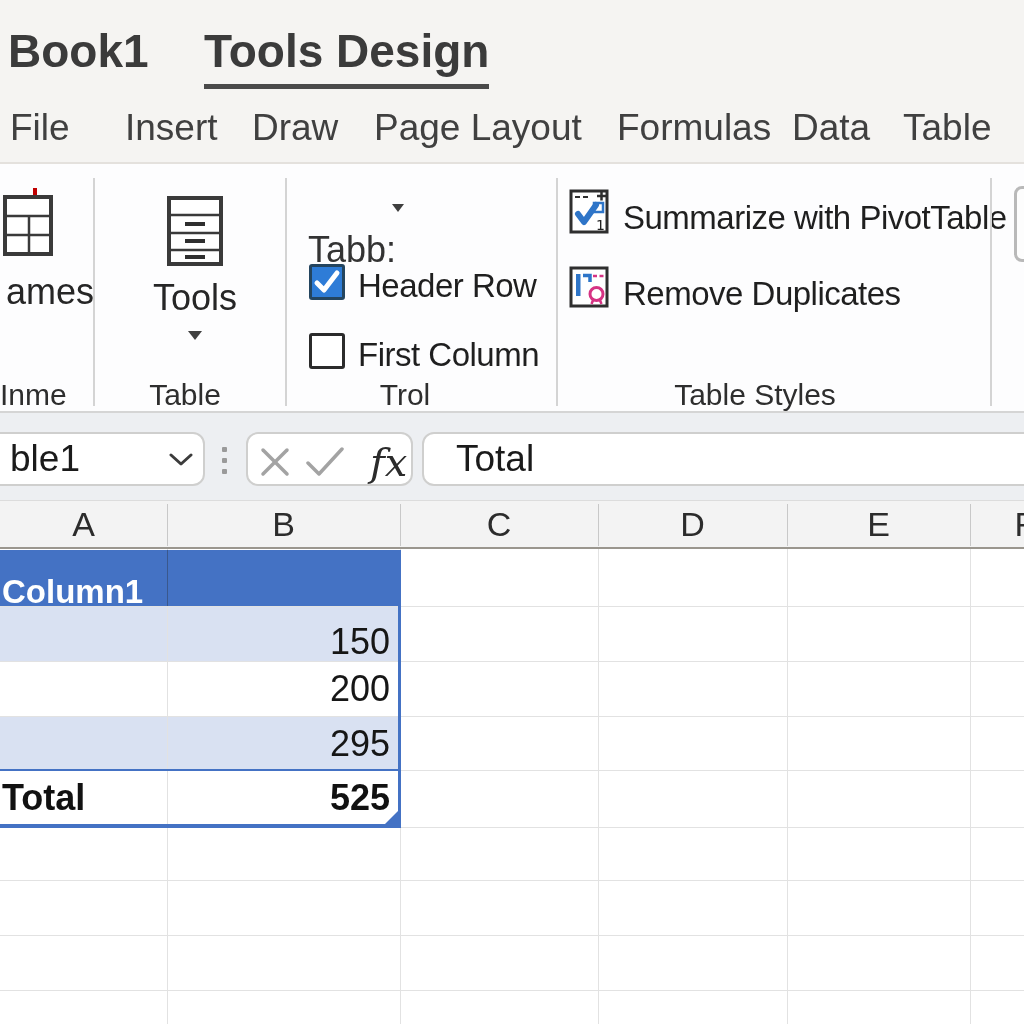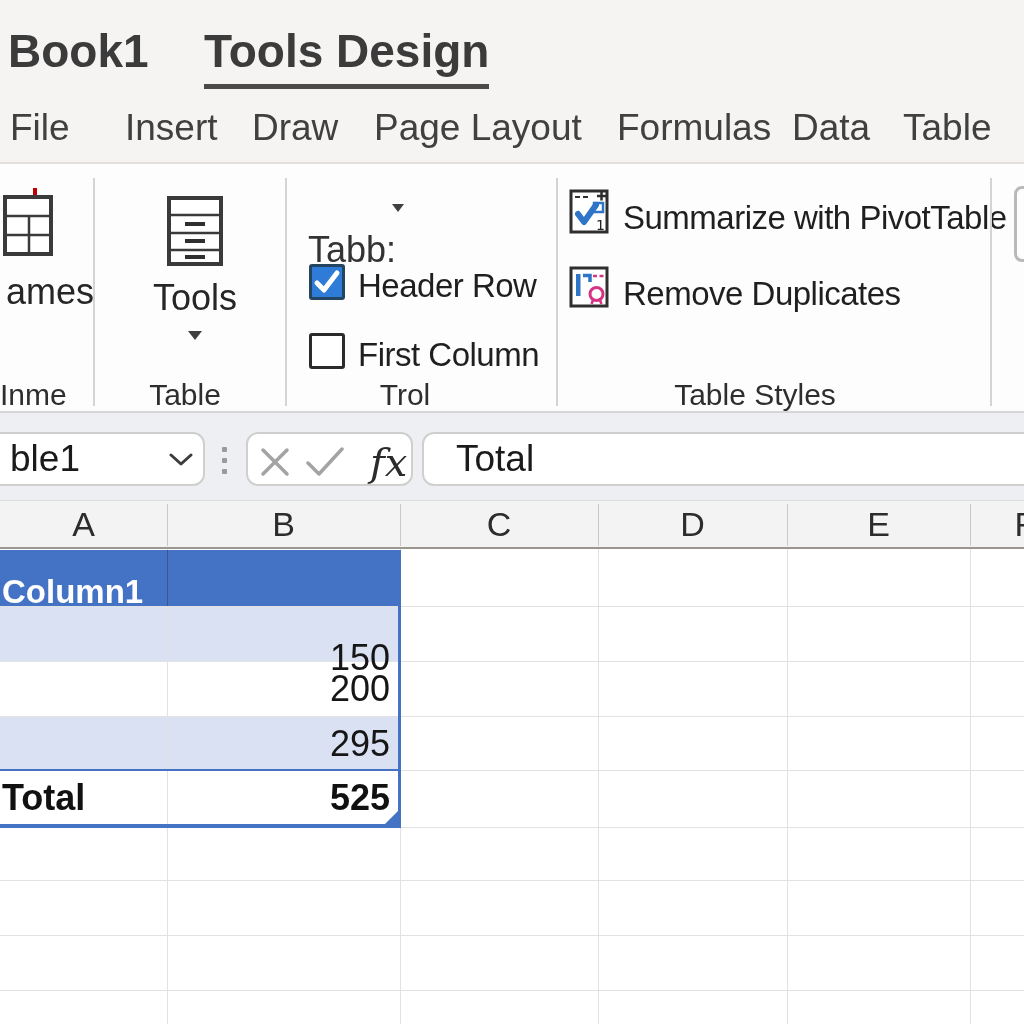--- a/index.html
+++ b/index.html
@@ -201,21 +201,21 @@
   <div class="abs gridh" style="top:827px;"></div>
   <div class="abs gridh" style="top:880px;"></div>
   <div class="abs gridh" style="top:935px;"></div>
   <div class="abs gridh" style="top:990px;"></div>
 
   <div class="abs thead"></div>
   <div class="abs tsep"></div>
   <div class="abs" style="left:2px;top:550px;width:162px;height:56px;line-height:56px;font-size:33px;font-weight:700;color:#fff;margin-top:14px;">Column1</div>
   <div class="abs" style="left:167px;top:550px;width:233px;height:56px;"></div>
 
-  <div class="abs cellnum" style="top:630px;height:55px;">150</div>
+  <div class="abs cellnum" style="top:614px;height:55px;">150</div>
   <div class="abs cellnum" style="top:661px;height:55px;">200</div>
   <div class="abs cellnum" style="top:716px;height:54px;">295</div>
 
   <div class="abs" style="left:0;top:769px;width:400px;height:2px;background:#4472C4;"></div>
   <div class="abs bold" style="left:2px;top:770px;width:160px;height:55px;line-height:55px;font-size:36px;color:#111;">Total</div>
   <div class="abs cellnum bold" style="top:770px;height:55px;color:#111;">525</div>
 
   <div class="abs" style="left:398px;top:550px;width:3px;height:277px;background:#4472C4;"></div>
   <div class="abs" style="left:0;top:824px;width:401px;height:4px;background:#4472C4;"></div>
   <div class="abs" style="left:385px;top:811px;width:0;height:0;border-left:13px solid transparent;border-bottom:13px solid #4472C4;"></div>

